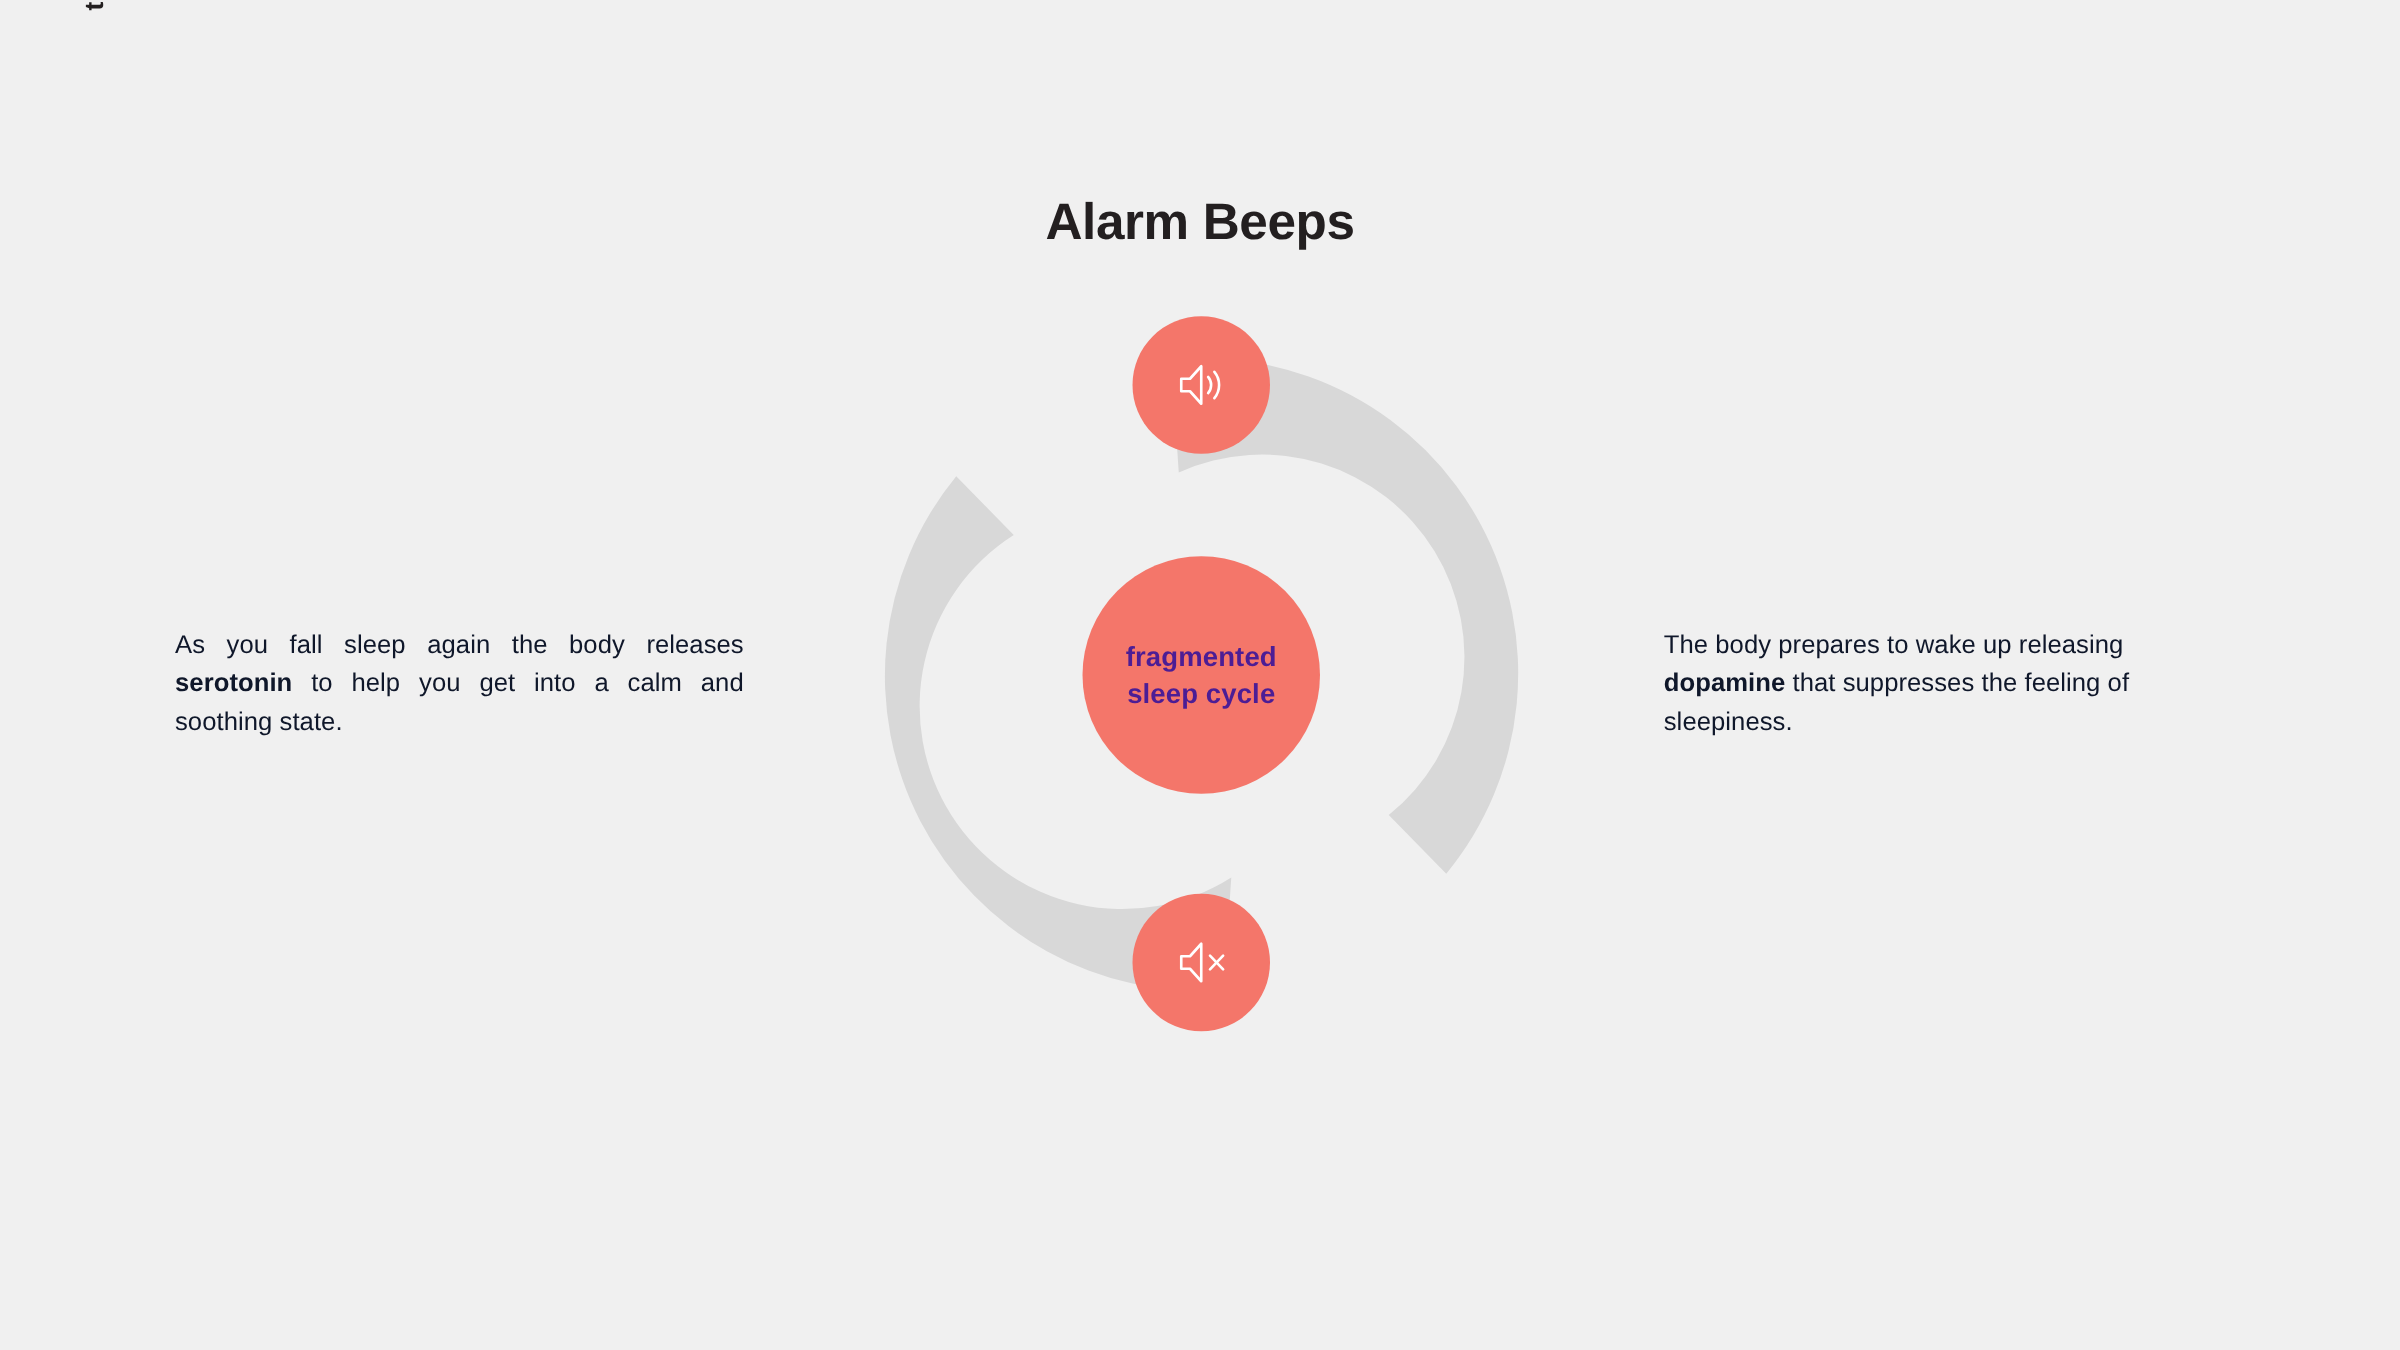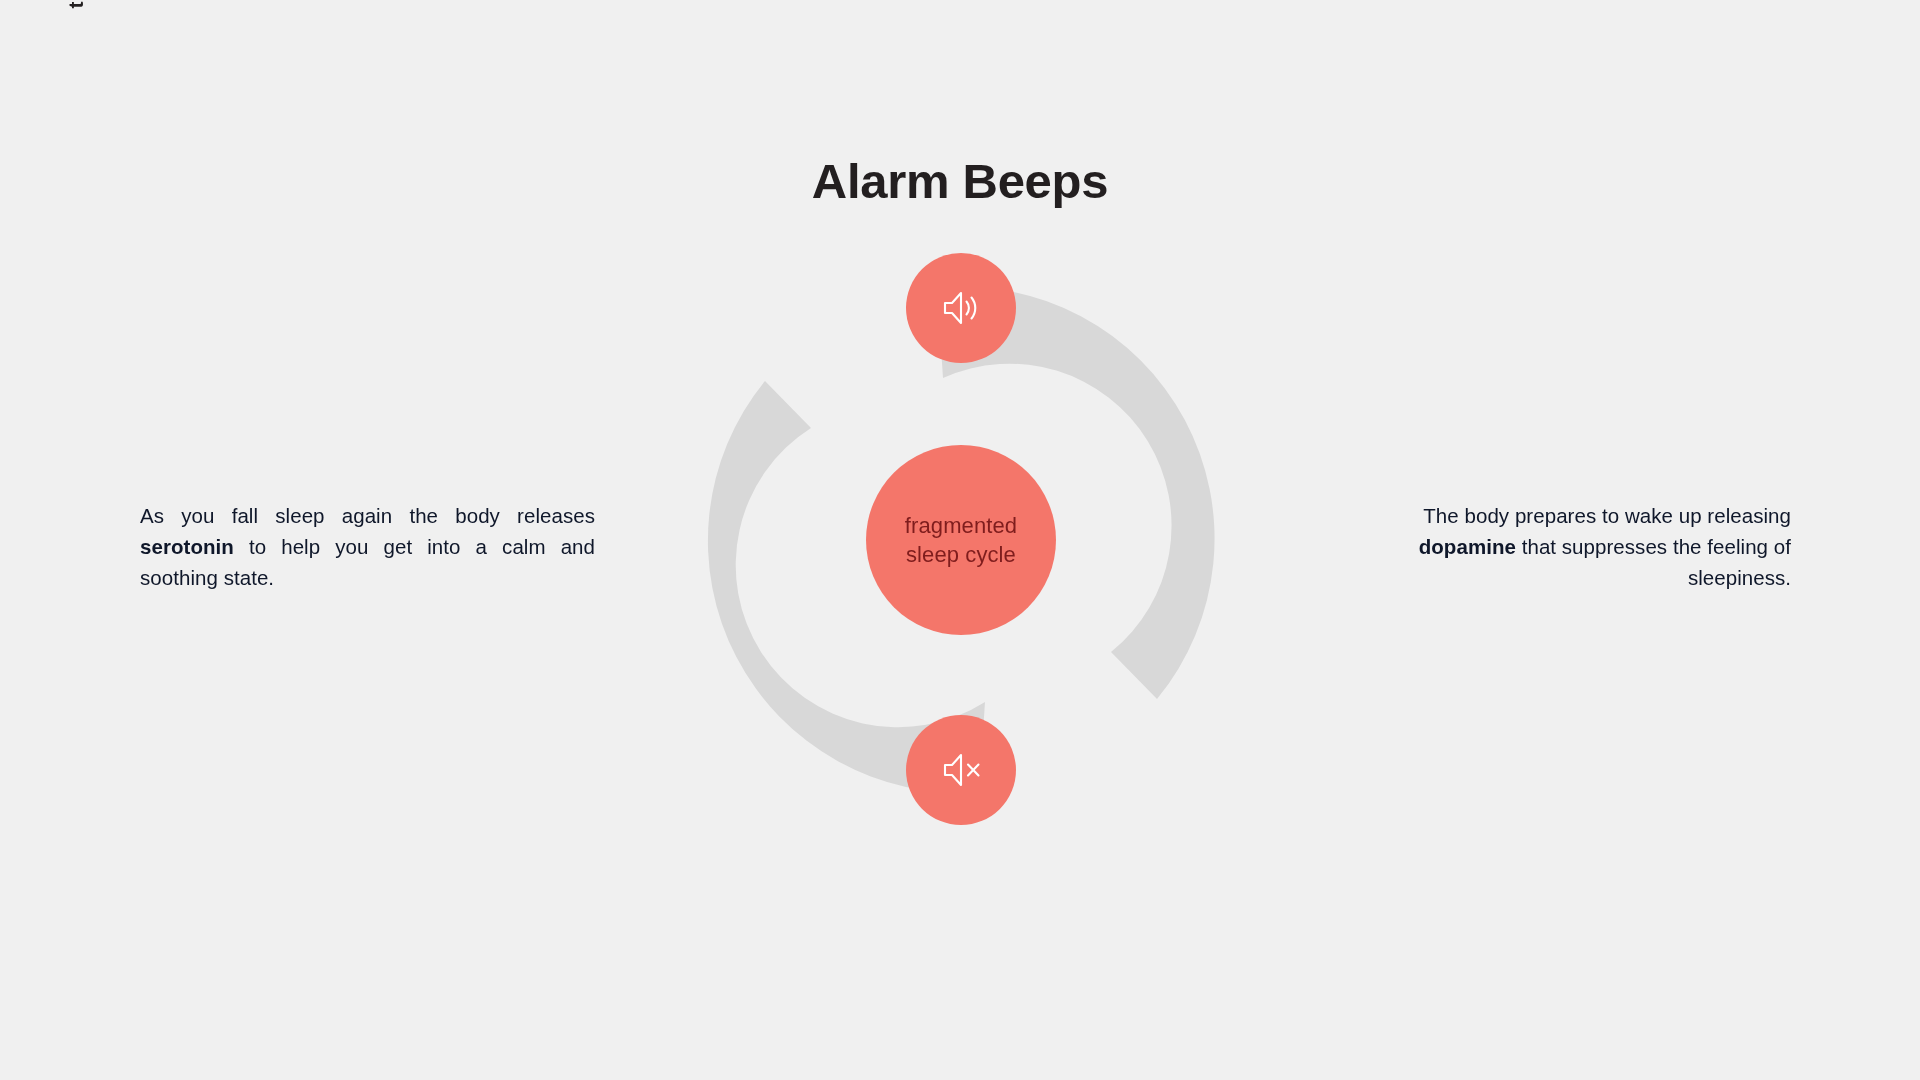--- a/index.html
+++ b/index.html
@@ -46,21 +46,21 @@
     color: #231f20;
     line-height: 1;
   }
 
   
   .heading {
     position: absolute;
     left: 0;
     width: 1920px;
     text-align: center;
-    font-size: 49px;
+    font-size: 41px;
     font-weight: 700;
     letter-spacing: -0.3px;
     color: #231f20;
     line-height: 1;
   }
   .heading.top    { top: 157px; }
   .heading.bottom { top: 889px; }
 
   
   .diagram {
@@ -89,23 +89,23 @@
     margin-left: -95px;
     margin-top: -95px;
     border-radius: 50%;
     background: #f4766a;
     display: flex;
     align-items: center;
     justify-content: center;
     text-align: center;
   }
   .center-bubble .bubble-text {
-    color: #7f1d1d;
+    color: #4c1d95;
     font-size: 22px;
-    font-weight: 400;
+    font-weight: 700;
     line-height: 1.32;
     letter-spacing: 0.1px;
     padding: 0 12px;
   }
 
   
   .icon-puck {
     position: absolute;
     width: 110px;
     height: 110px;
@@ -133,21 +133,21 @@
   .blurb.left {
     left: 140px;
     top: 500px;
     width: 455px;
     text-align: justify;
   }
   .blurb.right {
     left: 1331px;
     top: 500px;
     width: 460px;
-    text-align: right;
+    text-align: left;
   }
 </style>
 </head>
 <body>
 
 <div class="stage">
 
   <div class="side-label">
     <span>the problem</span>
   </div>

